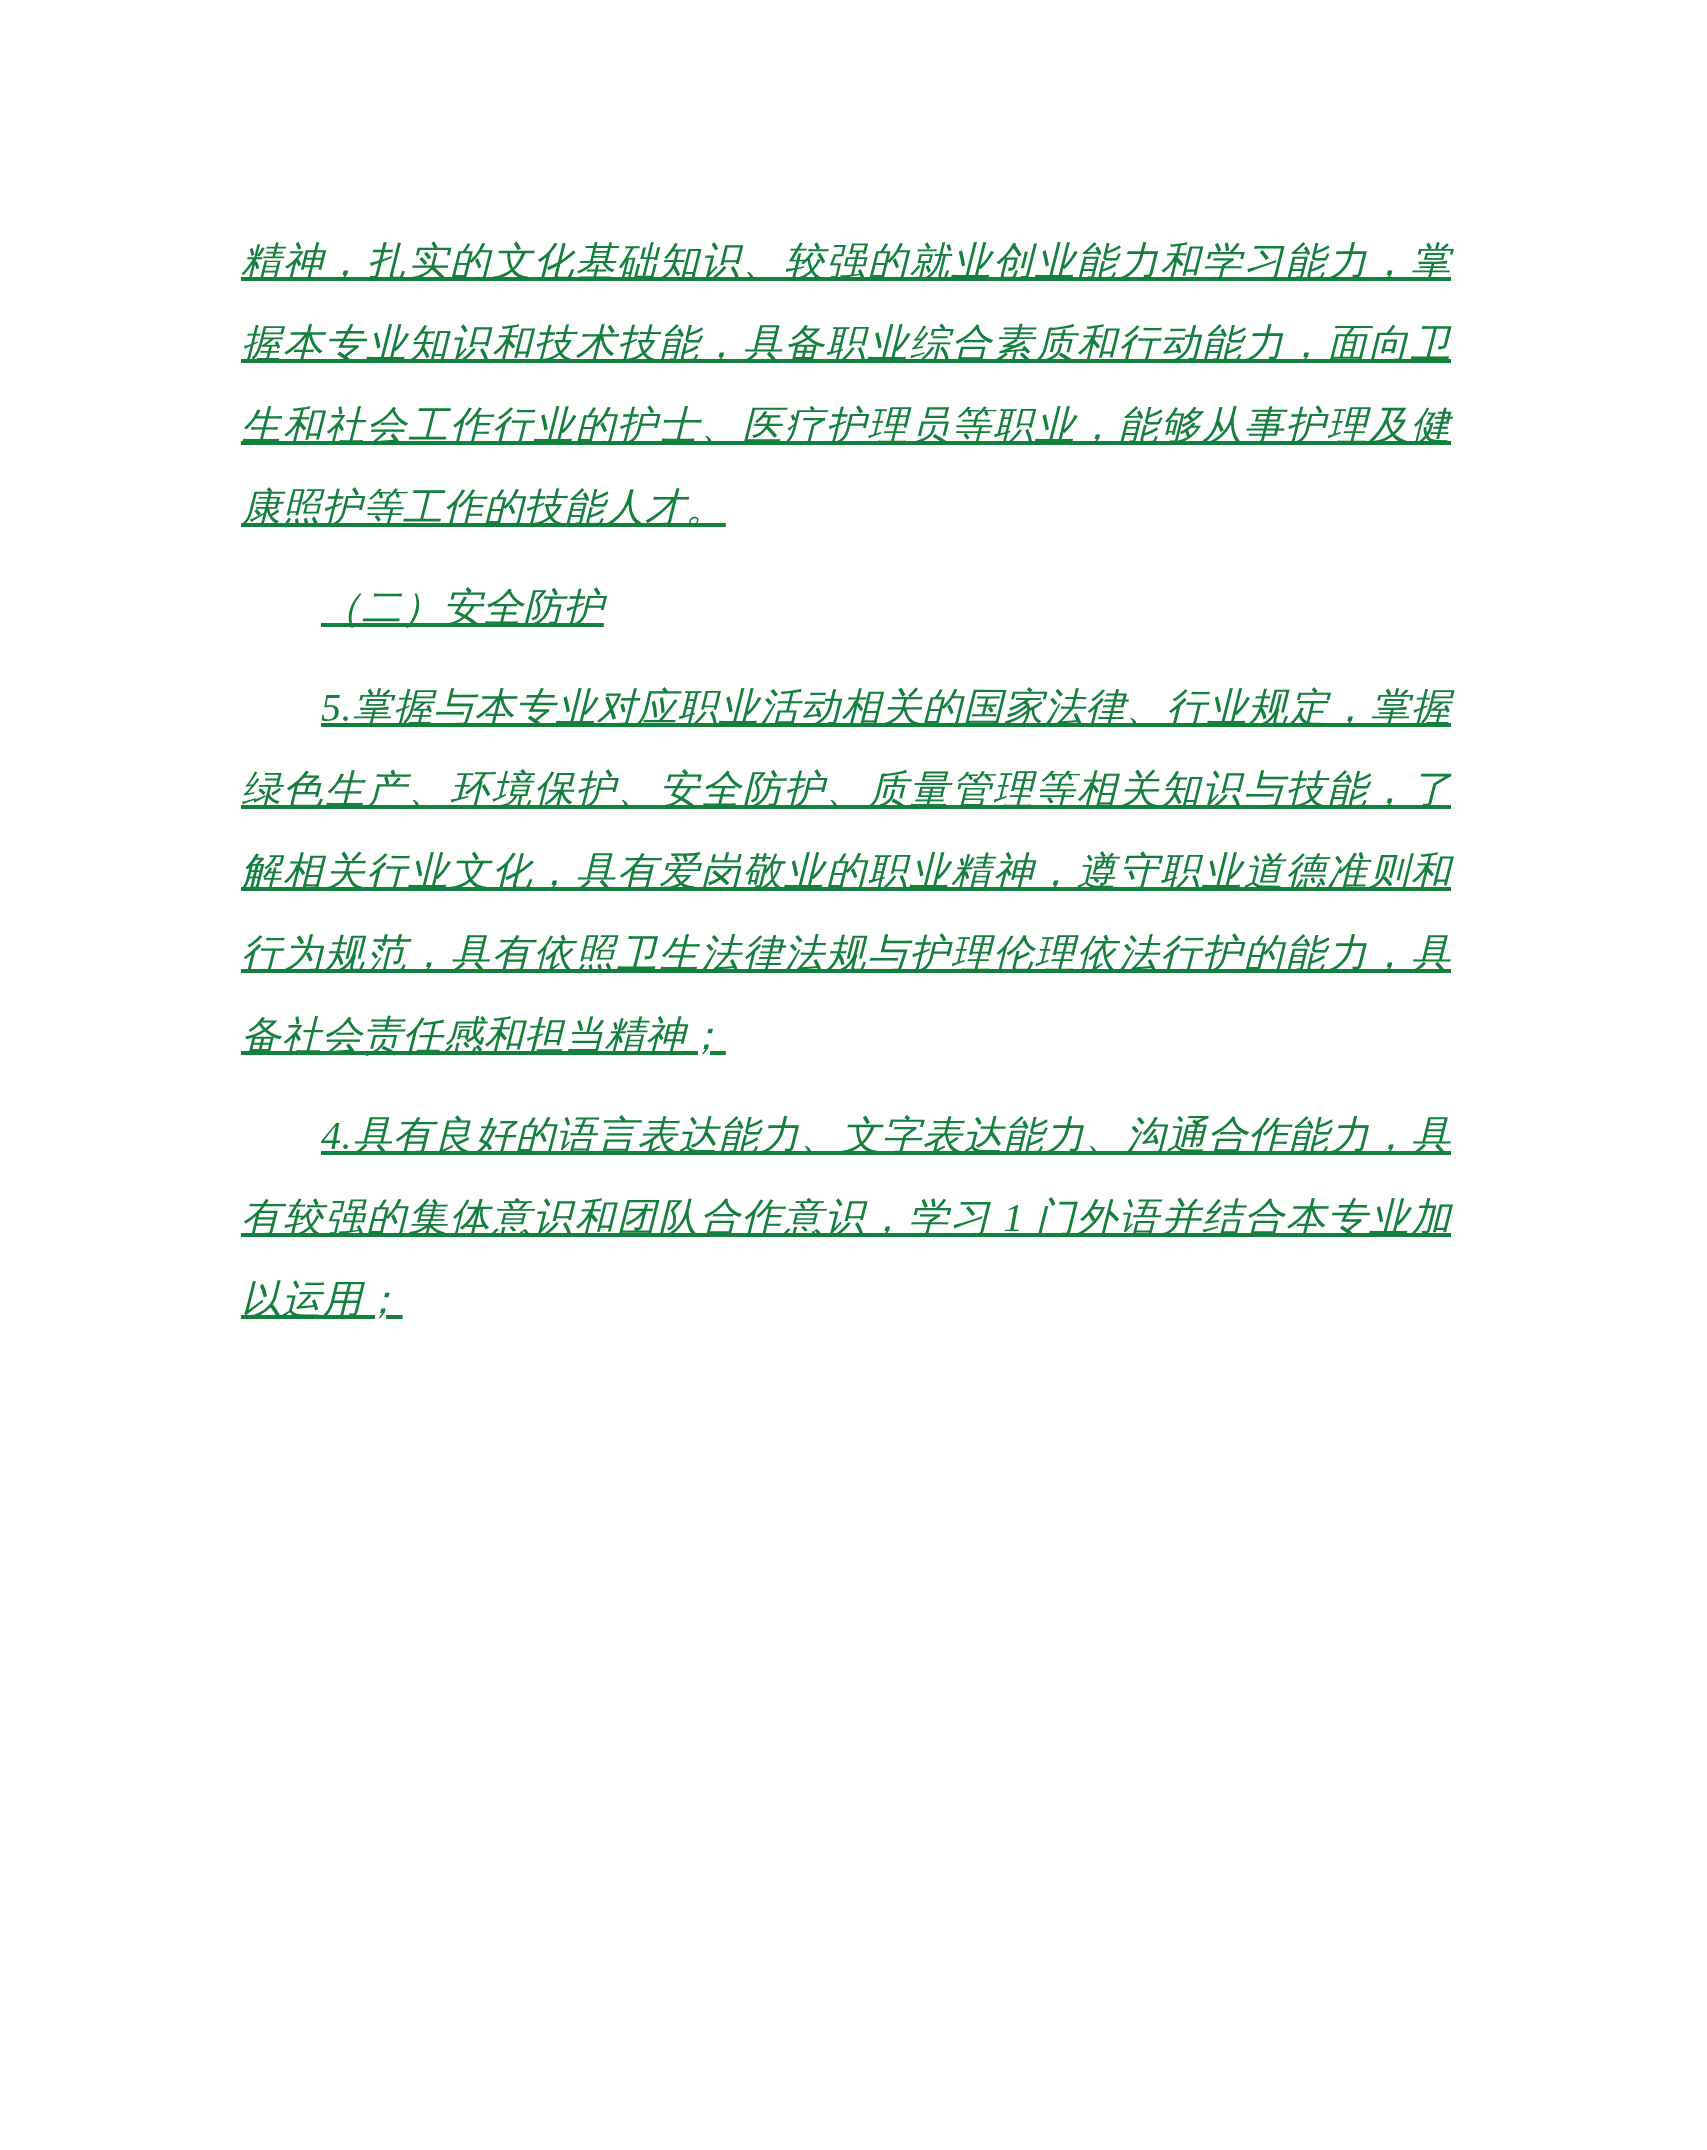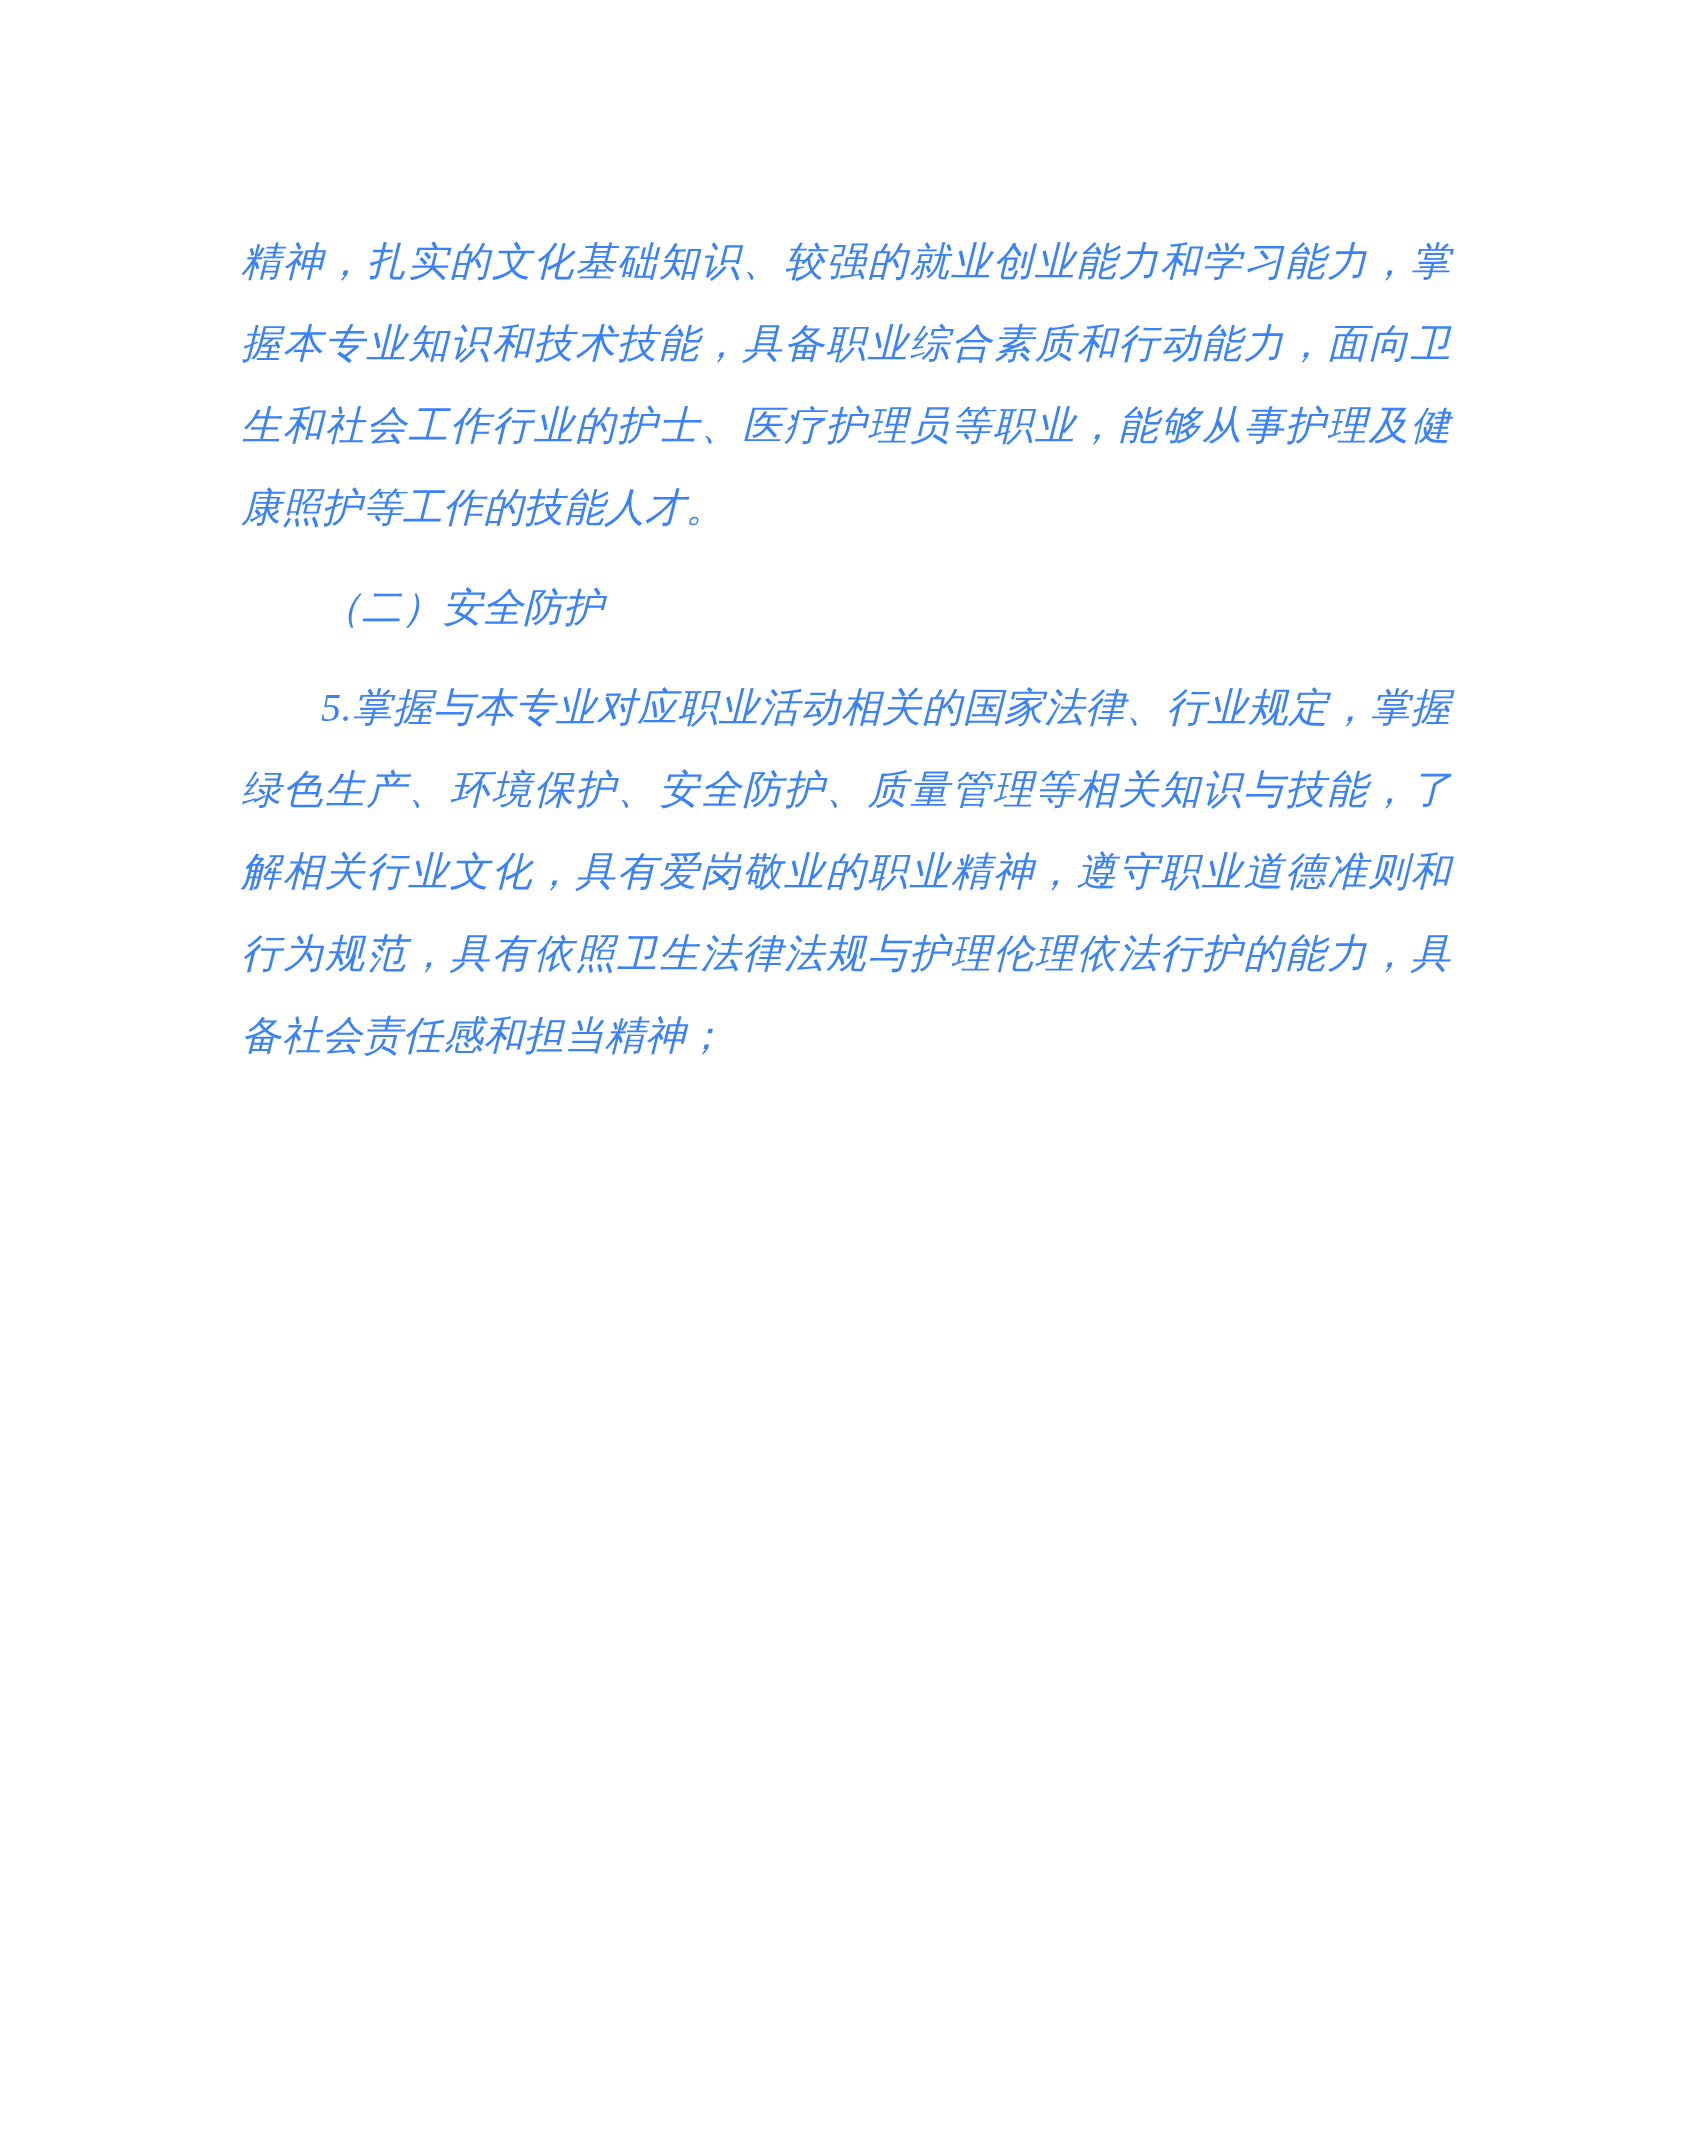--- a/index.html
+++ b/index.html
@@ -9,37 +9,39 @@
     width: 1707px;
     height: 2414px;
     background: #ffffff;
     overflow: hidden;
   }
   .content {
     position: absolute;
     left: 241px;
     top: 221px;
     width: 1210px;
-    color: #3b82f6;
+    color: #15803d;
     font-family: "Liberation Serif", "DejaVu Serif", serif;
     font-style: italic;           
     font-size: 40px;
     line-height: 82px;
     text-align: justify;
     text-justify: inter-ideograph;
     letter-spacing: 0.4px;
     word-break: break-all;
+    text-decoration: underline;
   }
   .content p { margin: 0; }
   .content p + p { margin-top: 18px; }   
   .indent { text-indent: 2em; }          
 </style>
 </head>
 <body>
 
 <div class="page">
   <div class="content">
     <p>精神，扎实的文化基础知识、较强的就业创业能力和学习能力，掌握本专业知识和技术技能，具备职业综合素质和行动能力，面向卫生和社会工作行业的护士、医疗护理员等职业，能够从事护理及健康照护等工作的技能人才。</p>
     <p class="indent">（二）安全防护</p>
     <p class="indent">5.掌握与本专业对应职业活动相关的国家法律、行业规定，掌握绿色生产、环境保护、安全防护、质量管理等相关知识与技能，了解相关行业文化，具有爱岗敬业的职业精神，遵守职业道德准则和行为规范，具有依照卫生法律法规与护理伦理依法行护的能力，具备社会责任感和担当精神；</p>
+    <p class="indent">4.具有良好的语言表达能力、文字表达能力、沟通合作能力，具有较强的集体意识和团队合作意识，学习 1 门外语并结合本专业加以运用；</p>
   </div>
 </div>
 
 
 </body></html>

